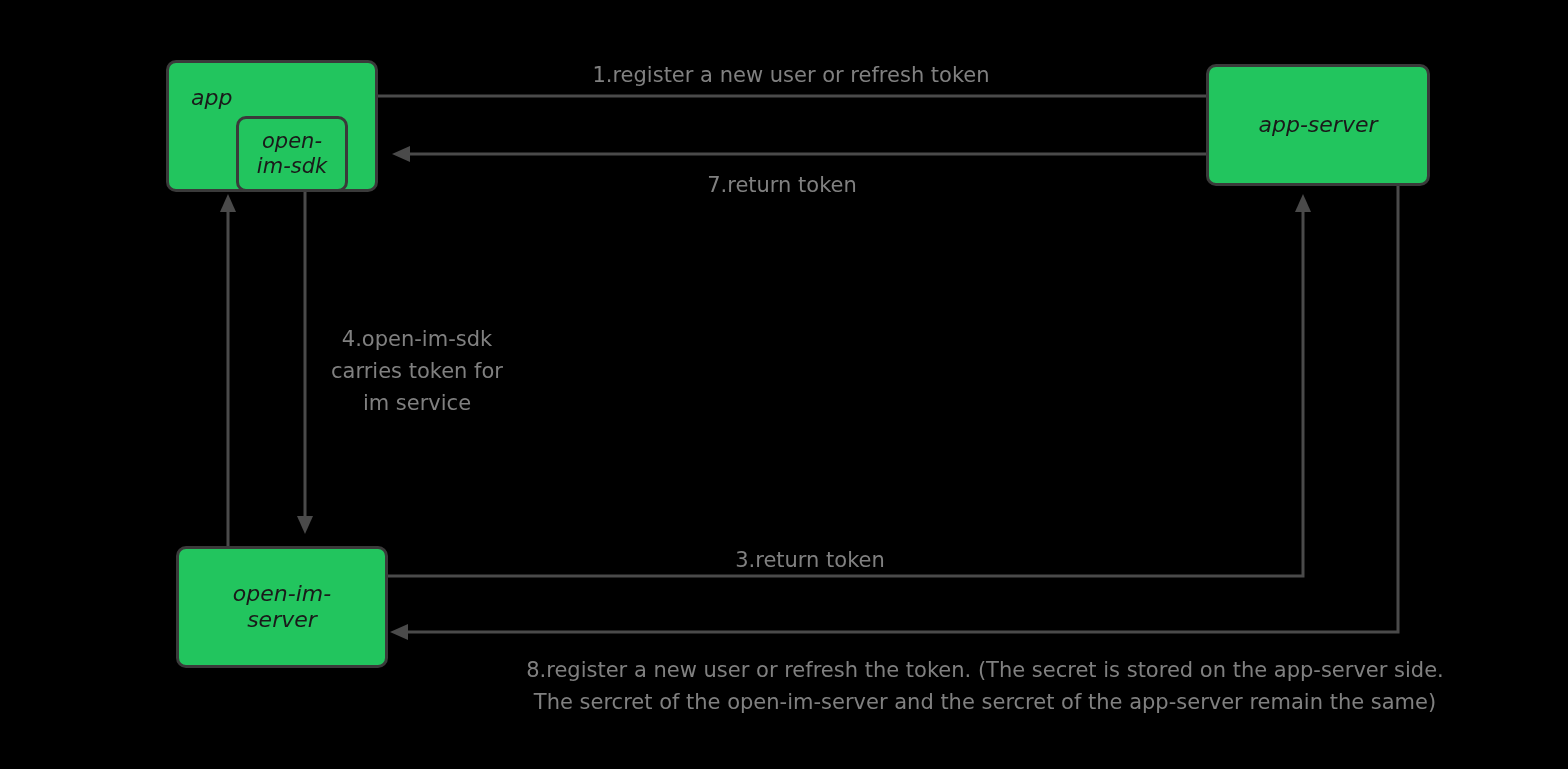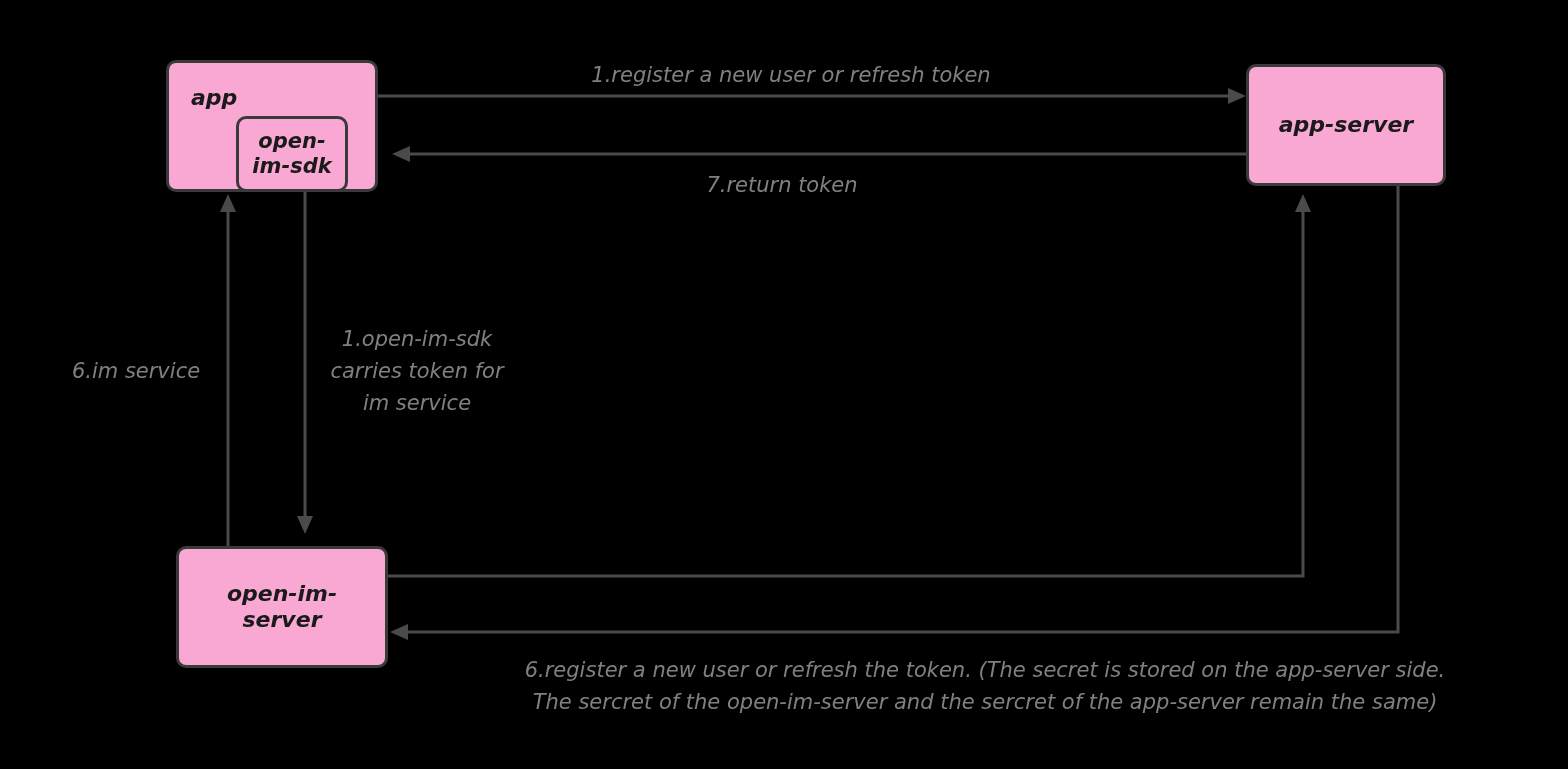--- a/index.html
+++ b/index.html
@@ -10,30 +10,30 @@
   #canvas {
     position: relative;
     width: 1568px;
     height: 769px;
     background: #000000;
     font-family: "DejaVu Sans", sans-serif;
     overflow: hidden;
   }
   .node {
     position: absolute;
-    background: #f9a8d4;
+    background: #22c55e;
     border: 3px solid #3a3a3a;
     border-radius: 10px;
     box-sizing: border-box;
     display: flex;
     align-items: center;
     justify-content: center;
     text-align: center;
     color: #1a1a1a;
-    font-weight: bold;
+    font-weight: normal;
     font-style: italic;
     font-size: 22px;
     line-height: 1.18;
     z-index: 2;
   }
   .node-app {
     left: 166px;
     top: 60px;
     width: 212px;
     height: 132px;
@@ -43,35 +43,34 @@
   }
   .node-sdk {
     left: 236px;
     top: 116px;
     width: 112px;
     height: 76px;
     z-index: 3;
     font-size: 21px;
   }
   .node-appserver {
-    left: 1246px;
+    left: 1206px;
     top: 64px;
-    width: 200px;
+    width: 224px;
     height: 122px;
   }
   .node-imserver {
     left: 176px;
     top: 546px;
     width: 212px;
     height: 122px;
   }
   .label {
     position: absolute;
     color: #808080;
-    font-style: italic;
     font-size: 21px;
     line-height: 1.52;
     white-space: pre;
     z-index: 4;
   }
   .label.center { text-align: center; }
 
   svg.wires {
     position: absolute;
     left: 0;
@@ -126,25 +125,25 @@
     <span>app-server</span>
   </div>
 
   <div class="node node-imserver">
     <span style="white-space:pre-line">open-im-
 server</span>
   </div>
 
   <div class="label center" style="left:556px; top:60px; width:470px;">1.register a new user or refresh token</div>
 
-  <div class="label center" style="left:440px; top:655px; width:1090px; white-space:pre-line;">6.register a new user or refresh the token. (The secret is stored on the app-server side.
+  <div class="label center" style="left:440px; top:655px; width:1090px; white-space:pre-line;">8.register a new user or refresh the token. (The secret is stored on the app-server side.
 The sercret of the open-im-server and the sercret of the app-server remain the same)</div>
 
+  <div class="label center" style="left:700px; top:545px; width:220px;">3.return token</div>
 
   <div class="label center" style="left:672px; top:170px; width:220px;">7.return token</div>
 
-  <div class="label center" style="left:312px; top:324px; width:210px; white-space:pre-line;">1.open-im-sdk
+  <div class="label center" style="left:312px; top:324px; width:210px; white-space:pre-line;">4.open-im-sdk
 carries token for
 im service</div>
 
-  <div class="label center" style="left:58px; top:356px; width:156px;">6.im service</div>
 
 </div>
 
 </body></html>

